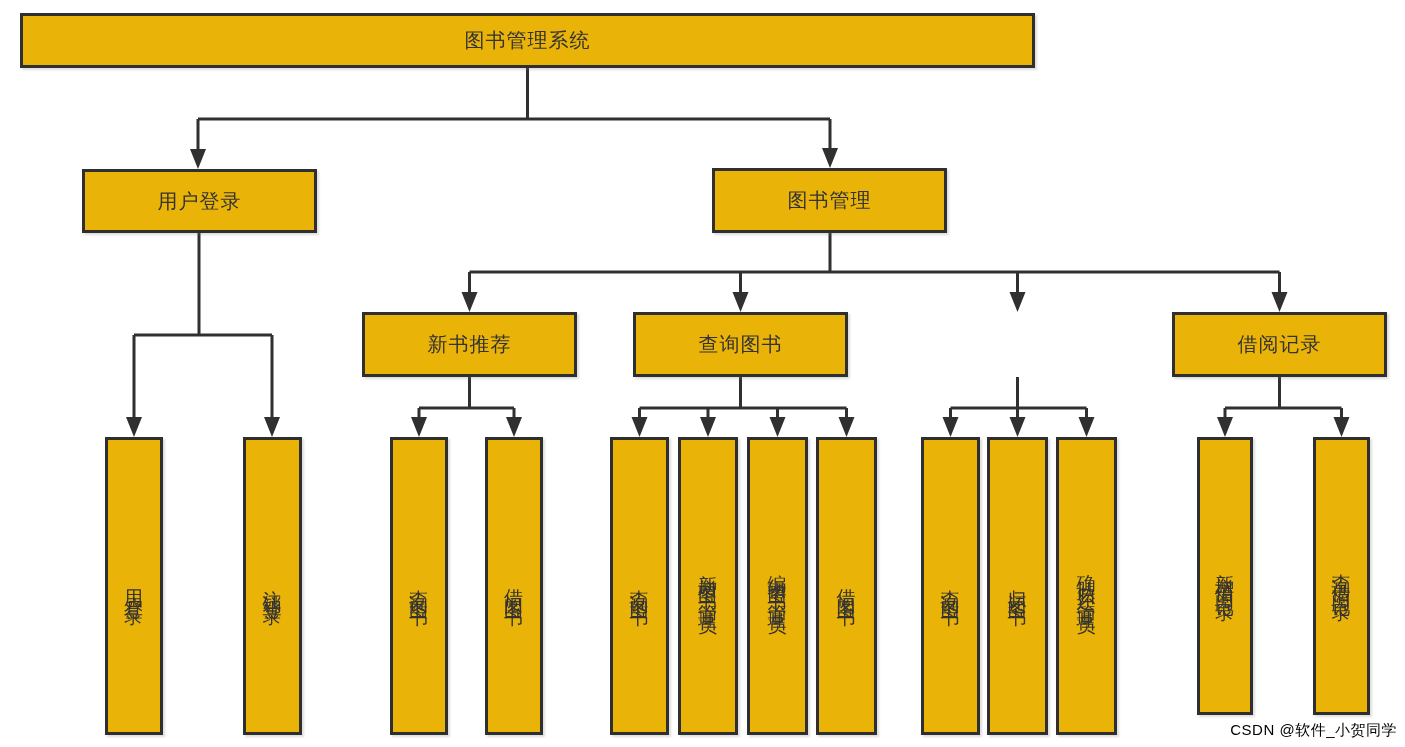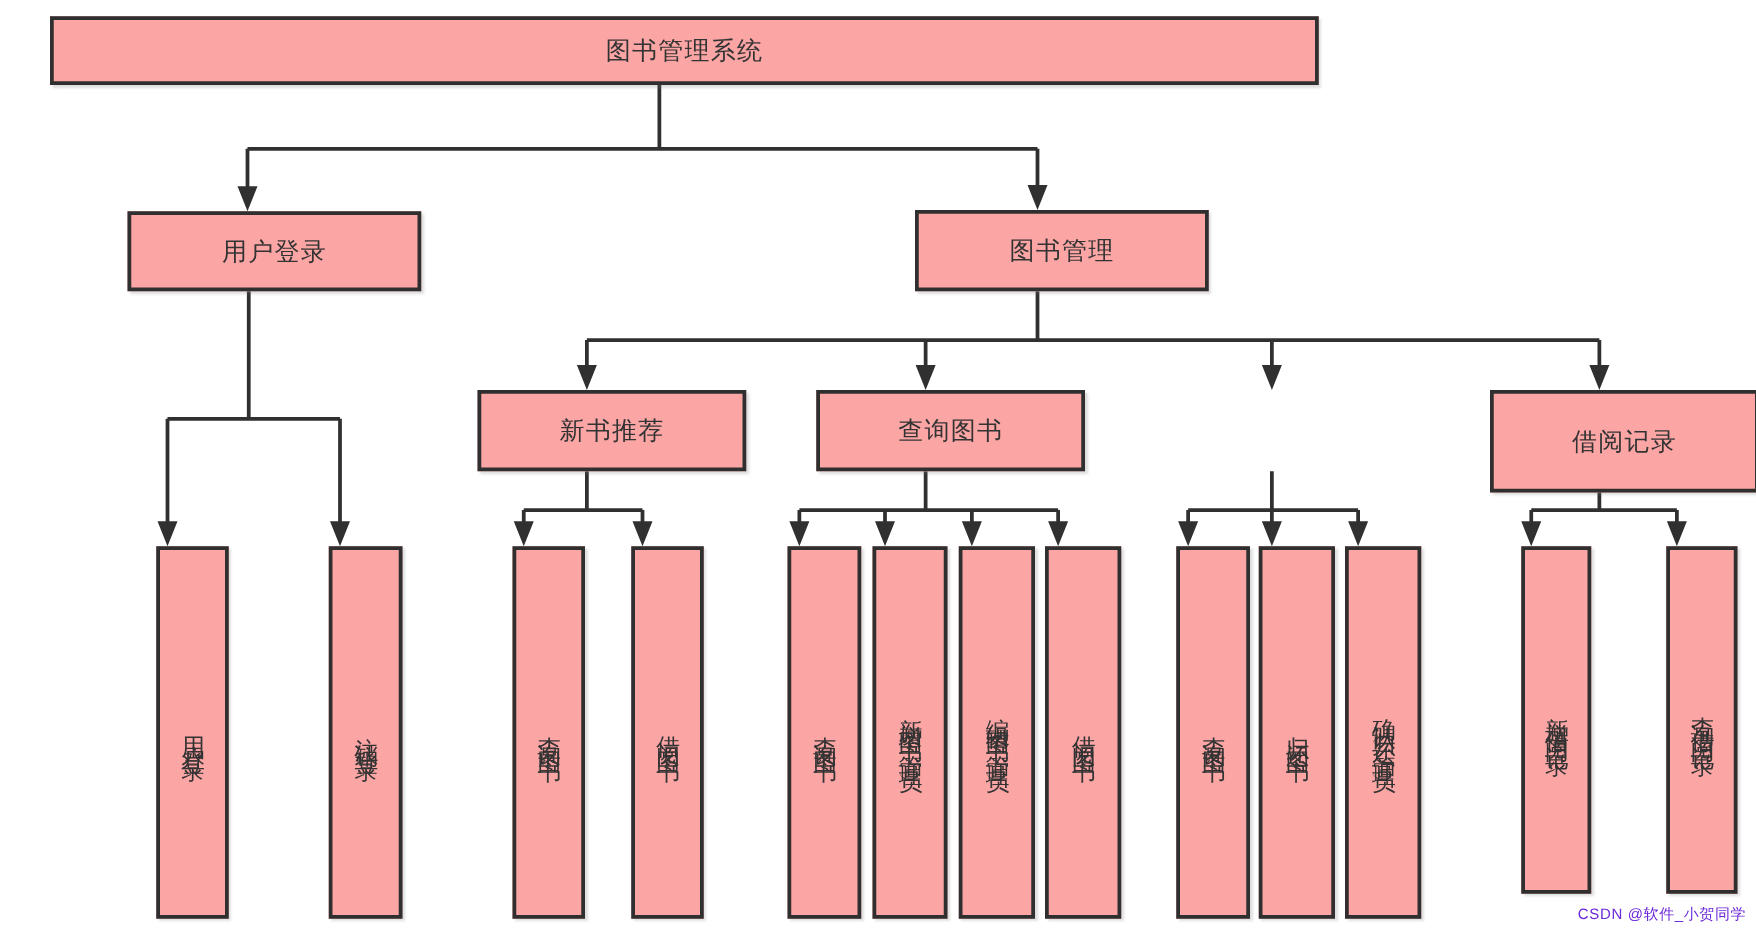--- a/index.html
+++ b/index.html
@@ -17,47 +17,46 @@
   }
   #connectors {
     position: absolute;
     left: 0; top: 0;
     width: 1405px;
     height: 747px;
   }
   .node {
     position: absolute;
     box-sizing: border-box;
-    background: #fca5a5;
+    background: #eab308;
     border: 3px solid #2f2f2f;
     display: flex;
     align-items: center;
     justify-content: center;
     color: #333333;
     box-shadow: 2px 2px 2px rgba(120,120,120,0.25);
-    margin-left: 20px;
   }
   .node.h span {
     font-size: 20px;
     letter-spacing: 1px;
     white-space: nowrap;
   }
   .node.v span {
     writing-mode: vertical-rl;
     text-orientation: mixed;
     font-size: 19px;
     letter-spacing: 6px;
     line-height: 1;
   }
   #watermark {
     position: absolute;
     right: 8px;
     bottom: 7px;
-    font-size: 12px;
-    color: #6d28d9;
+    font-size: 15px;
+    color: #000000;
     letter-spacing: 0.5px;
     white-space: nowrap;
     margin-top: 23px;
   }
 </style>
 </head>
 <body>
 
 <div id="stage">
 
@@ -126,21 +125,21 @@
   <div class="node h" style="left:712px;top:168px;width:235px;height:65px">
     <span>图书管理</span>
   </div>
 
   <div class="node h" style="left:362px;top:312px;width:215px;height:65px">
     <span>新书推荐</span>
   </div>
   <div class="node h" style="left:633px;top:312px;width:215px;height:65px">
     <span>查询图书</span>
   </div>
-  <div class="node h" style="left:1172px;top:312px;width:215px;height:82px">
+  <div class="node h" style="left:1172px;top:312px;width:215px;height:65px">
     <span>借阅记录</span>
   </div>
 
   <div class="node v" style="left:105px;top:437px;width:58px;height:298px">
     <span>用户登录</span>
   </div>
   <div class="node v" style="left:243px;top:437px;width:59px;height:298px">
     <span>注销登录</span>
   </div>
 

